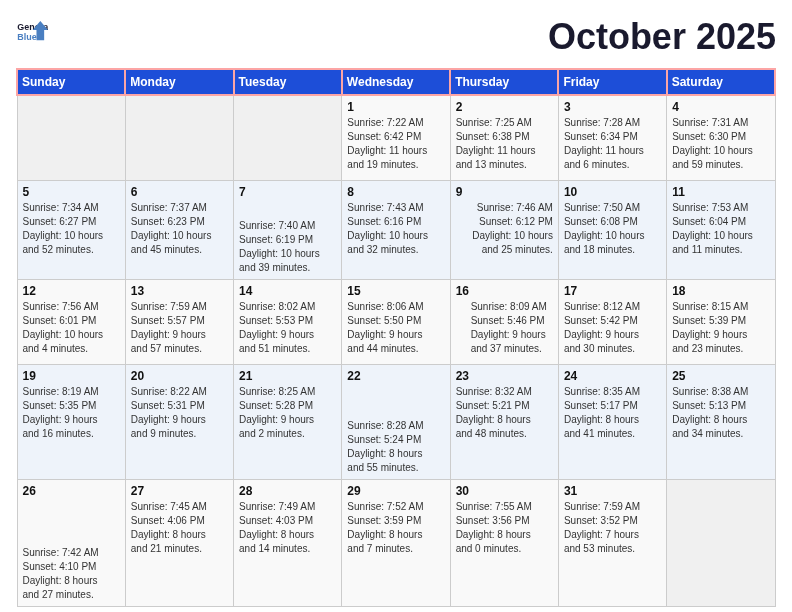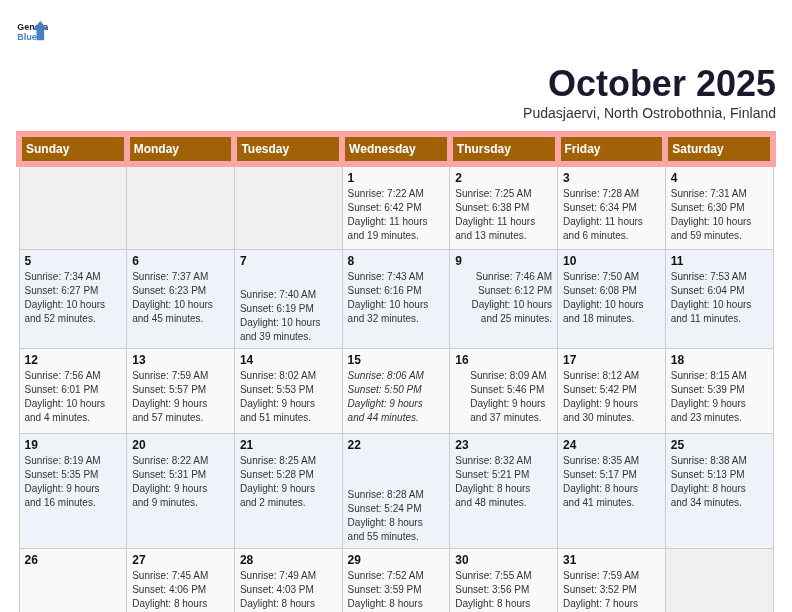--- a/index.html
+++ b/index.html
@@ -25,39 +25,38 @@
       width: 32px;
       height: 32px;
     }
     .title-block {
       text-align: right;
     }
     .month-title {
       font-size: 36px;
       font-weight: bold;
       color: #1a1a2e;
-      margin-top: 47px;
     }
     .location {
       font-size: 14px;
       color: #333;
     }
     .calendar-table {
       width: 100%;
       border-collapse: collapse;
       border: 1px solid #ccc;
     }
     .calendar-table th {
-      background-color: #a16207;
+      background-color: #1d4ed8;
       color: #fff;
       font-size: 12px;
       font-weight: bold;
       padding: 5px 4px;
       text-align: left;
-      border: 6px solid #fca5a5;
+      border: 2px solid #fca5a5;
     }
     .calendar-table td {
       width: calc(100%/7);
       vertical-align: top;
       border: 1px solid #ccc;
       padding: 4px 5px;
       font-size: 9.5px;
       color: #333;
       background: #fff;
       min-height: 80px;
@@ -91,21 +90,20 @@
 <div class="header">
   <div class="logo">
     <svg class="logo-icon" viewBox="0 0 50 50" width="40" height="40">
       <text x="2" y="22" font-family="Arial" font-weight="bold" font-size="14" fill="#1a1a2e">General</text>
       <text x="2" y="38" font-family="Arial" font-weight="bold" font-size="14" fill="#4a7fc1">Blue</text>
       <polygon points="38,8 50,22 44,22 44,38 32,38 32,22 26,22" fill="#4a7fc1"></polygon>
     </svg>
   </div>
   <div class="title-block">
     <div class="month-title">October 2025</div>
-    <div class="location">Pudasjaervi, North Ostrobothnia, Finland</div>
   </div>
 </div>
 
 <table class="calendar-table">
   <thead>
     <tr>
     <th>Sunday</th>
         <th>Monday</th>
         <th>Tuesday</th>
         <th>Wednesday</th>
@@ -216,21 +214,21 @@
         </td>
         <td>
           <span class="day-number">14</span>
           <div class="day-info" style="white-space: pre-line;">Sunrise: 8:02 AM
 Sunset: 5:53 PM
 Daylight: 9 hours
 and 51 minutes.</div>
         </td>
         <td>
           <span class="day-number">15</span>
-          <div class="day-info" style="white-space: pre-line; font-style: italic;">Sunrise: 8:06 AM
+          <div class="day-info" style="white-space: pre-line;">Sunrise: 8:06 AM
 Sunset: 5:50 PM
 Daylight: 9 hours
 and 44 minutes.</div>
         </td>
         <td>
           <span class="day-number">16</span>
           <div class="day-info" style="white-space: pre-line; margin-left: 15px;">Sunrise: 8:09 AM
 Sunset: 5:46 PM
 Daylight: 9 hours
 and 37 minutes.</div>

